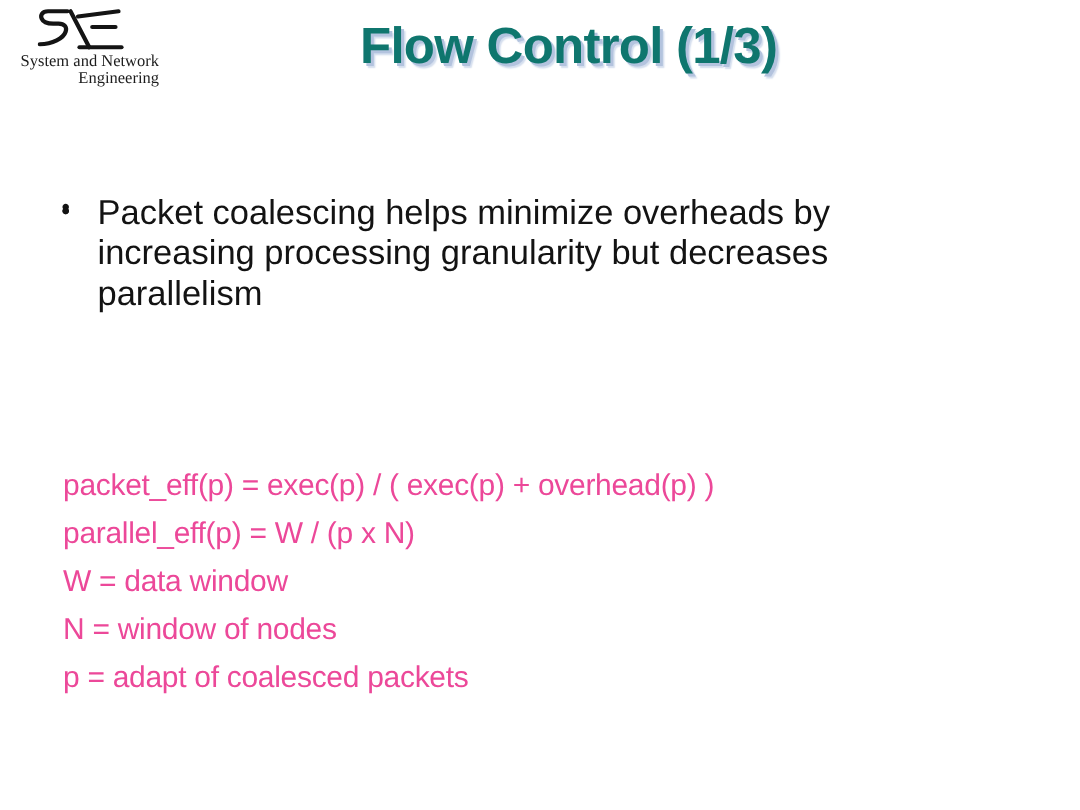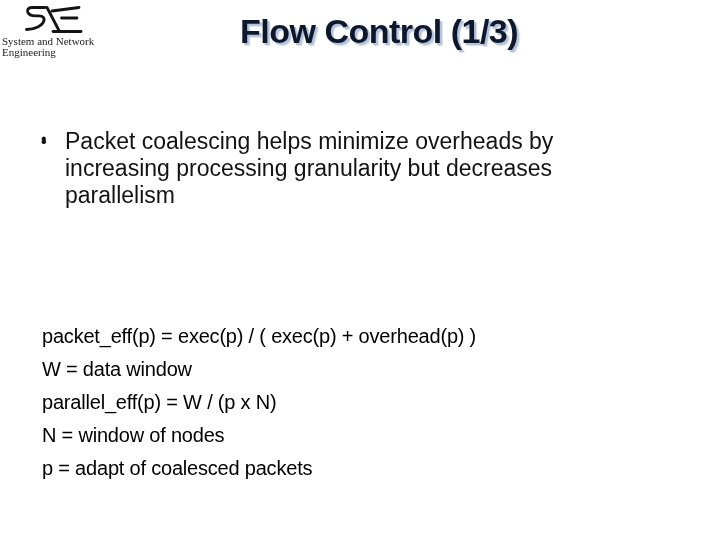--- a/index.html
+++ b/index.html
@@ -31,37 +31,37 @@
   }
   .logo-glyph path {
     fill: none;
     stroke: #141414;
     stroke-width: 2.8;
     stroke-linecap: round;
     stroke-linejoin: round;
   }
   .logo-text {
     margin-top: 2px;
-    text-align: left;
+    text-align: right;
     font-family: "Liberation Serif", serif;
     font-size: 11px;
     line-height: 10.5px;
     color: #1c1c1c;
     white-space: nowrap;
   }
 
   
   .title {
     position: absolute;
     left: 240px;
     top: 12px;
     font-size: 34px;
     font-weight: bold;
     letter-spacing: -0.5px;
-    color: #0f172a;
+    color: #0f766e;
     text-shadow: 2px 2px 0 #b3c3de, 3px 3px 1px #d4deee;
     white-space: nowrap;
     text-align: right;
   }
 
   
   .bullets {
     position: absolute;
     left: 40px;
     top: 125px;
@@ -88,25 +88,25 @@
   }
 
   
   .formulas {
     position: absolute;
     left: 42px;
     top: 314px;
     width: 660px;
   }
   .formulas p {
-    margin: 12px 0 11px 0;
+    margin: 0 0 11px 0;
     font-size: 20px;
     line-height: 21px;
     letter-spacing: -0.2px;
-    color: #000000;
+    color: #ec4899;
     white-space: nowrap;
   }
 </style>
 </head>
 <body>
 
 <div class="logo">
   <svg class="logo-glyph" viewBox="0 0 58 29" aria-hidden="true">
 
     <path d="M20 2.5 H7 C3 2.5 1.8 5.2 2.8 7.4 C3.8 9.8 6.6 10.8 10.5 10.8 H14 C18 10.8 19.8 13 18.8 16 C17.4 20.5 10 24.5 1.5 24.5"></path>
@@ -133,17 +133,17 @@
     <span class="bullet-dot">•</span>
   </li>
   <li>
     <span class="bullet-dot">•</span>
     <span>Packet coalescing helps minimize overheads by increasing processing granularity but decreases parallelism</span>
   </li>
 </ul>
 
 <div class="formulas">
   <p>packet_eff(p) = exec(p) / ( exec(p) + overhead(p) )</p>
+  <p>parallel_eff(p) = W / (p x N)</p>
   <p>W = data window</p>
-  <p>parallel_eff(p) = W / (p x N)</p>
   <p>N = window of nodes</p>
   <p>p = adapt of coalesced packets</p>
 </div>
 
 </body></html>

